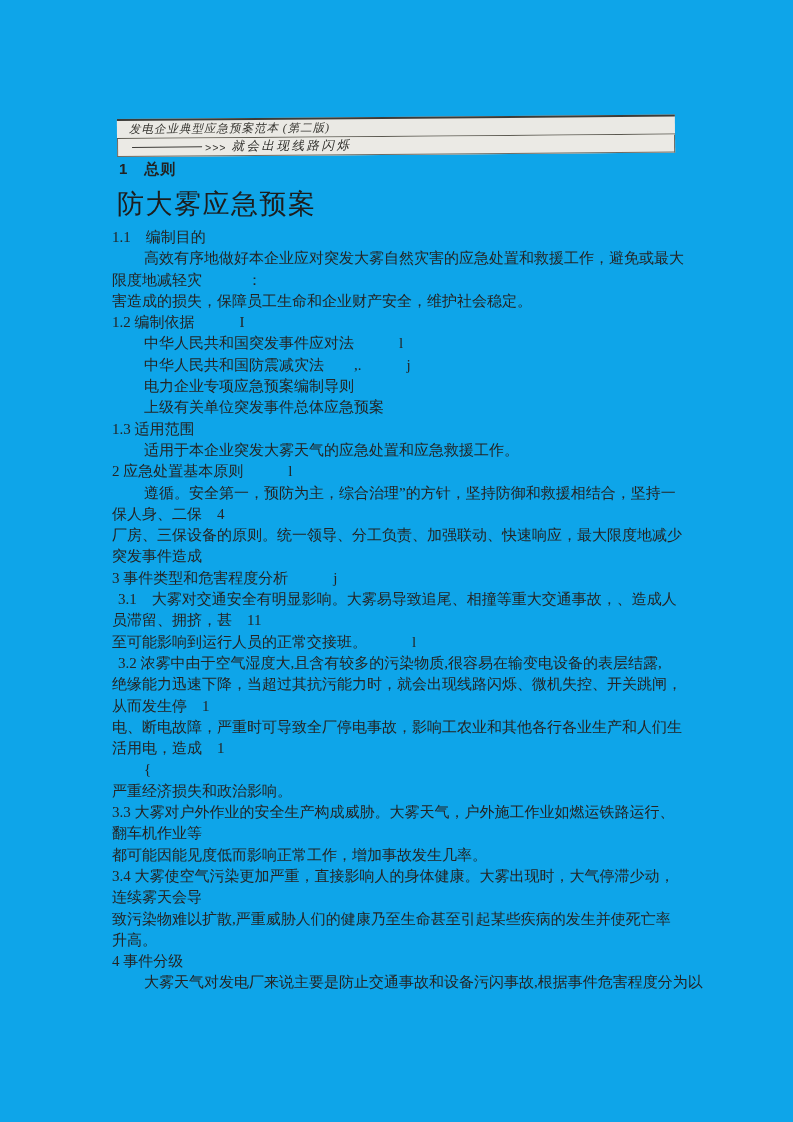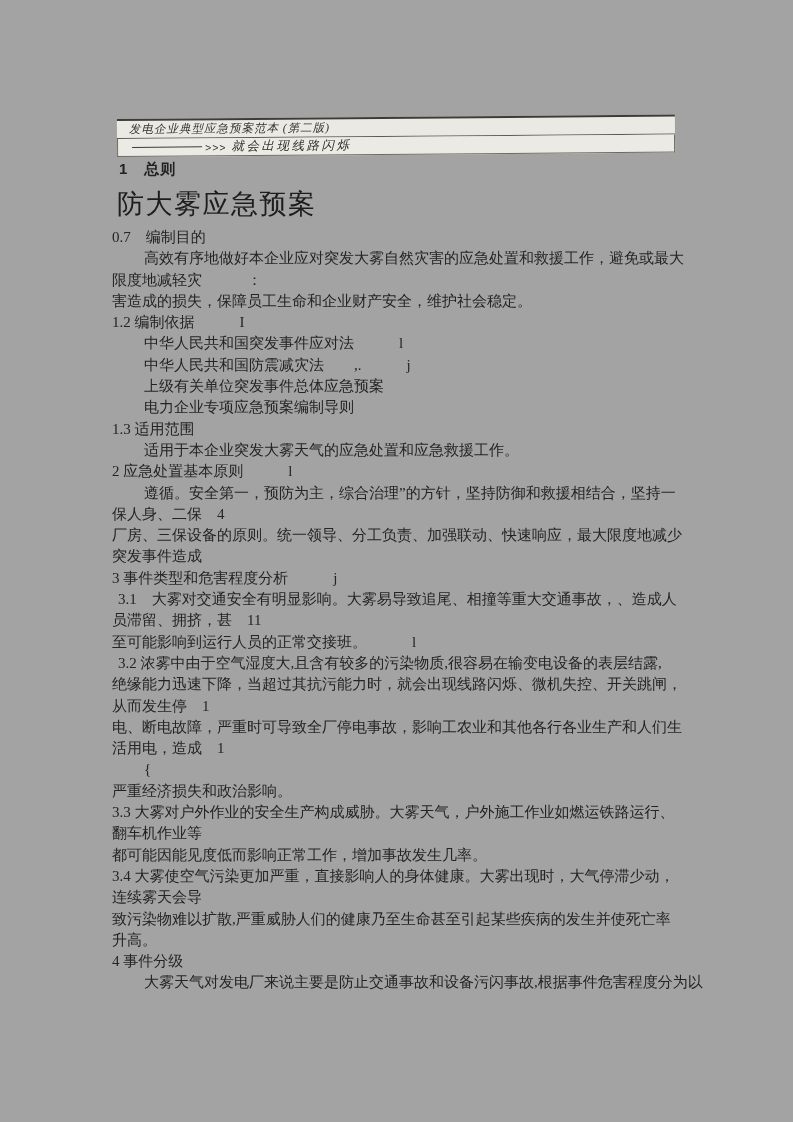--- a/index.html
+++ b/index.html
@@ -4,21 +4,21 @@
 <style>
   html, body {
     margin: 0;
     padding: 0;
     background: #ffffff;
   }
   .page {
     position: relative;
     width: 793px;
     height: 1122px;
-    background: #a3a3a3;
+    background: #0ea5e9;
     overflow: hidden;
     font-family: "Liberation Serif", serif;
     color: #262626;
   }
 
   
   .band {
     position: absolute;
     left: 117px;
     top: 119px;
@@ -117,29 +117,29 @@
       <span class="band-label">就会出现线路闪烁</span>
     </div>
   </div>
 
   <div class="chapter">1　总则</div>
 
   <div class="doc-title">防大雾应急预案</div>
 
   <div class="body-text">
 
-  <div class="line ind-0">0.7　编制目的</div>
+  <div class="line ind-0">1.1　编制目的</div>
       <div class="line ind-2">高效有序地做好本企业应对突发大雾自然灾害的应急处置和救援工作，避免或最大</div>
       <div class="line ind-0">限度地减轻灾　　　：</div>
       <div class="line ind-0">害造成的损失，保障员工生命和企业财产安全，维护社会稳定。</div>
       <div class="line ind-0">1.2 编制依据　　　I</div>
       <div class="line ind-2">中华人民共和国突发事件应对法　　　l</div>
       <div class="line ind-2">中华人民共和国防震减灾法　　,.　　　j</div>
+      <div class="line ind-2">电力企业专项应急预案编制导则</div>
       <div class="line ind-2">上级有关单位突发事件总体应急预案</div>
-      <div class="line ind-2">电力企业专项应急预案编制导则</div>
       <div class="line ind-0">1.3 适用范围</div>
       <div class="line ind-2">适用于本企业突发大雾天气的应急处置和应急救援工作。</div>
       <div class="line ind-0">2 应急处置基本原则　　　l</div>
       <div class="line ind-2">遵循。安全第一，预防为主，综合治理”的方针，坚持防御和救援相结合，坚持一</div>
       <div class="line ind-0">保人身、二保　4</div>
       <div class="line ind-0">厂房、三保设备的原则。统一领导、分工负责、加强联动、快速响应，最大限度地减少</div>
       <div class="line ind-0">突发事件造成</div>
       <div class="line ind-0">3 事件类型和危害程度分析　　　j</div>
       <div class="line ind-1">3.1　大雾对交通安全有明显影响。大雾易导致追尾、相撞等重大交通事故，、造成人</div>
       <div class="line ind-0">员滞留、拥挤，甚　11</div>

